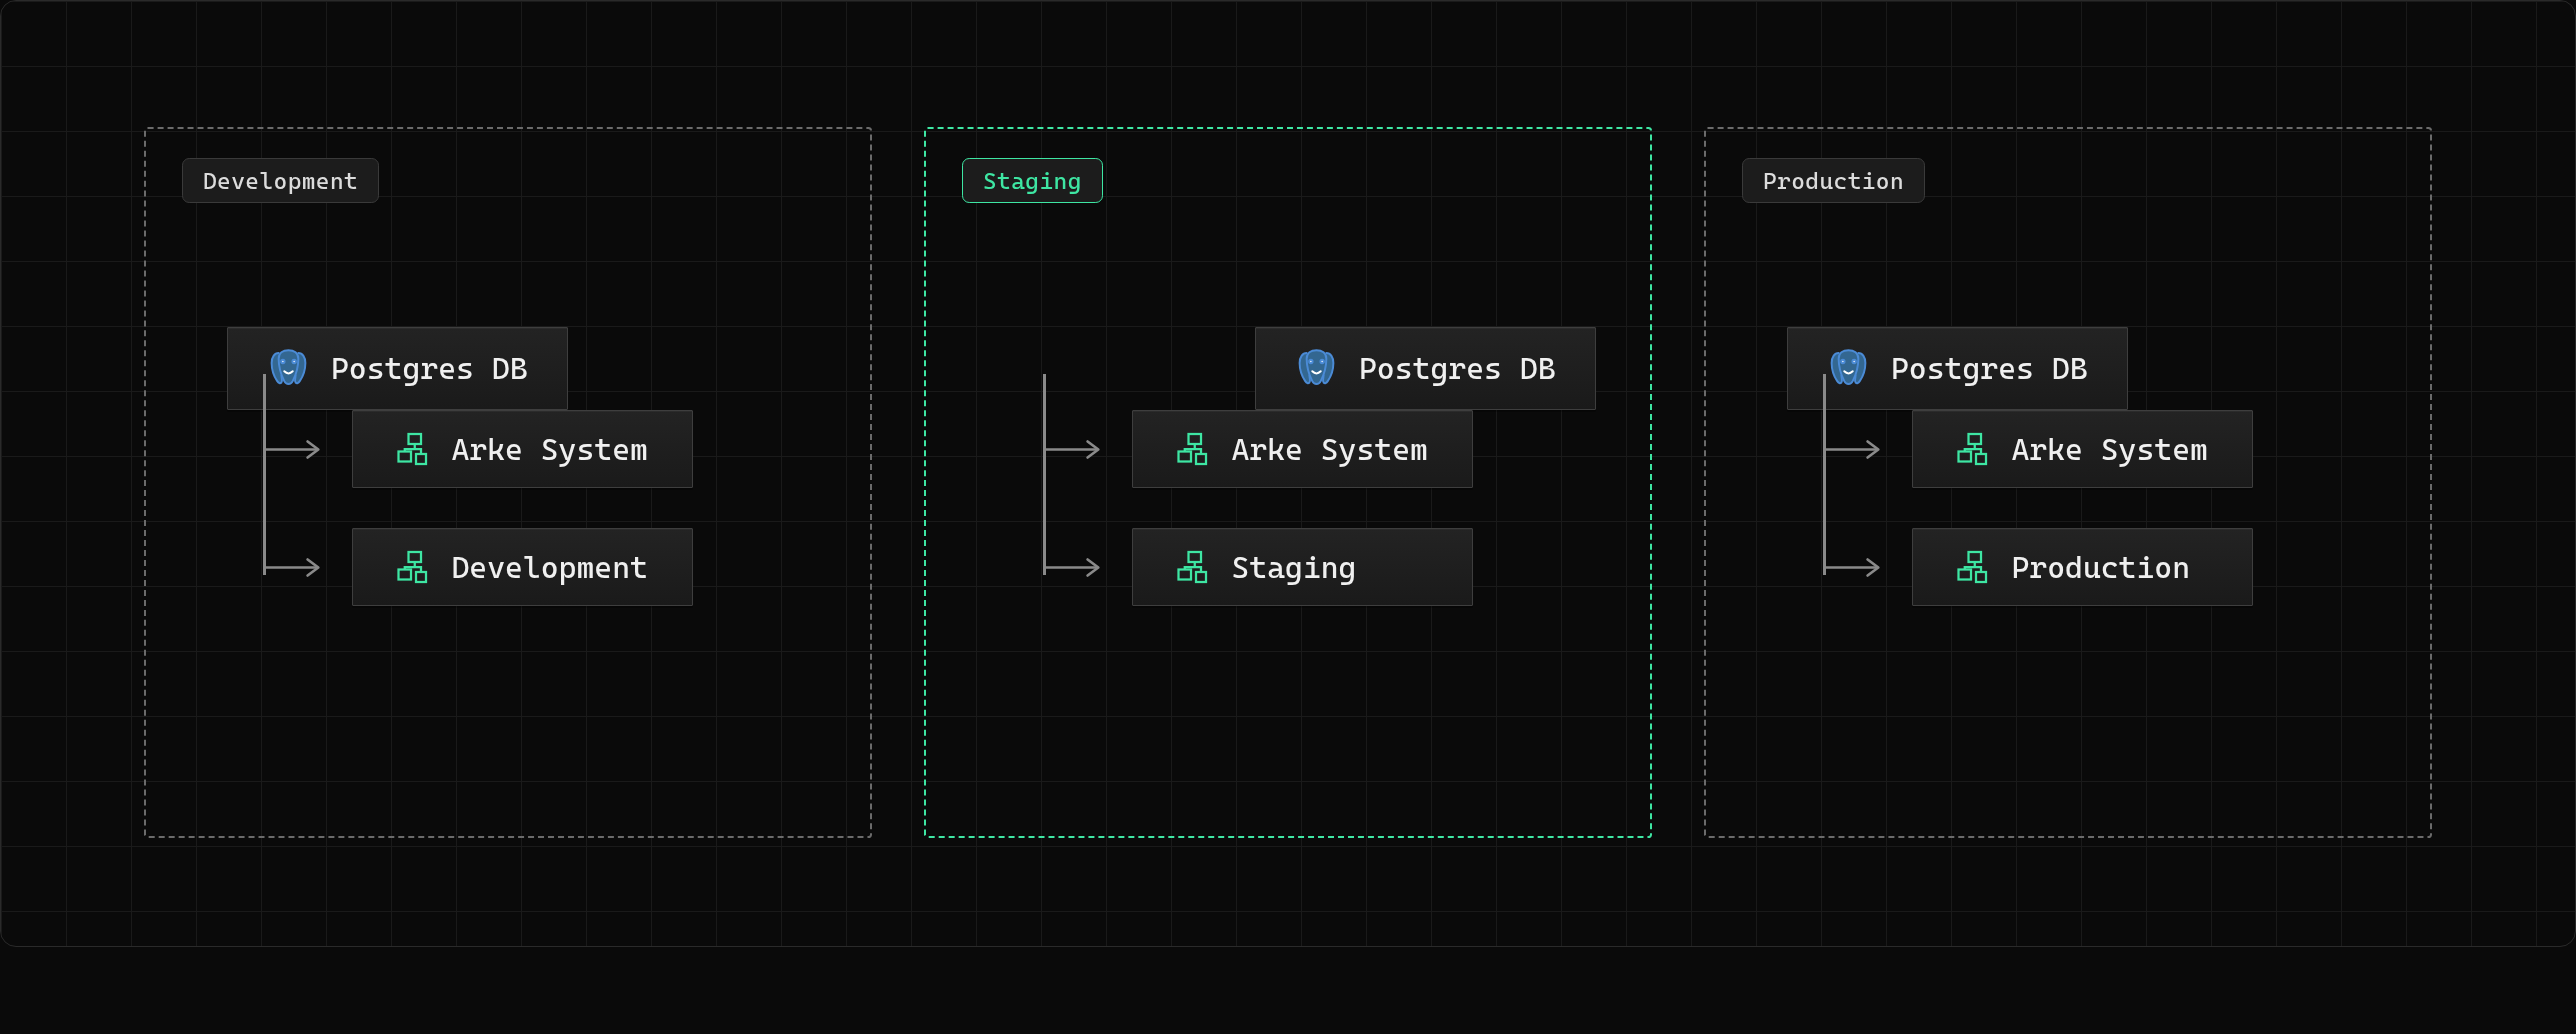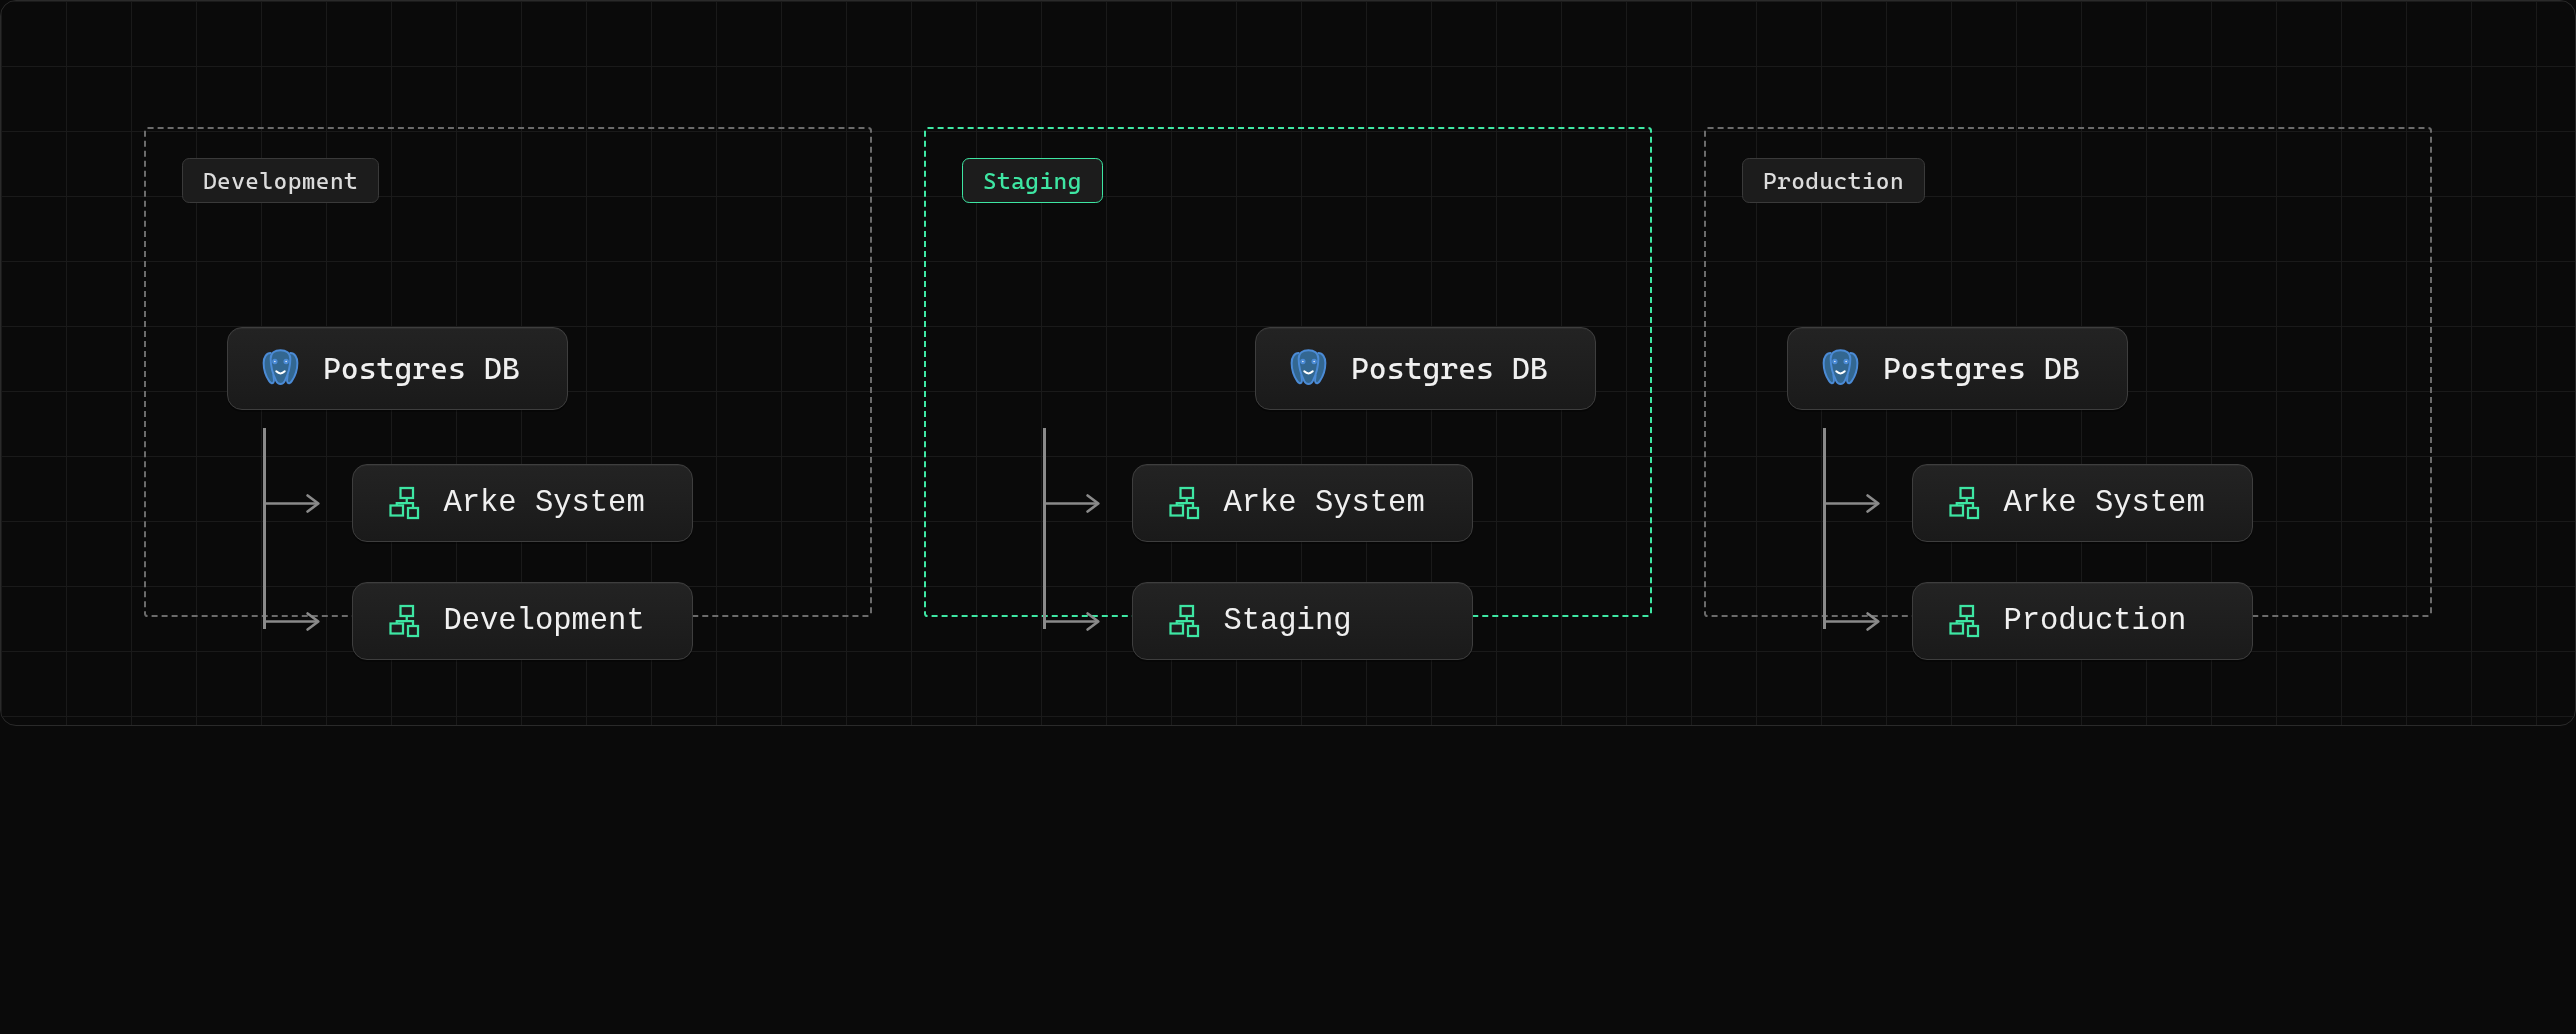--- a/index.html
+++ b/index.html
@@ -6,21 +6,21 @@
   html, body { width: 100%; height: 100%; }
   body {
     background: #0a0a0a;
     font-family: ui-monospace, 'SF Mono', 'Cascadia Code', Menlo, Consolas, monospace;
     display: flex;
     align-items: stretch;
     justify-content: stretch;
   }
   .frame {
     width: 2576px;
-    height: 726px;
+    height: 947px;
     position: relative;
     background: #0a0a0a;
     border: 0.9px solid #2a2a2a;
     border-radius: 16px;
     overflow: hidden;
   }
   .grid-bg {
     position: absolute;
     inset: 0;
     background-image:
@@ -69,34 +69,32 @@
     top: 198px;
     left: 81px;
     right: 54px;
   }
   .node {
     display: inline-flex;
     align-items: center;
     gap: 20px;
     background: linear-gradient(180deg, #232323 0%, #1a1a1a 100%);
     border: 0.9px solid #3e3e3e;
-    border-radius: 15px;
-    padding: 18px 30px;
+    border-radius: 1px;
+    padding: 18px 38px;
     font-size: 30.5px;
     color: #f0f0f0;
     box-shadow: 0 1.8px 0 rgba(0,0,0,0.3), inset 0 0.9px 0 rgba(255,255,255,0.04);
     min-width: 341px;
   }
   .node .icon { display: flex; align-items: center; }
   .db-row { }
   .children {
     position: relative;
     margin-left: 36px;
-    margin-top: 54px;
-    font-family: Liberation Mono, monospace;
   }
   .child-row {
     display: flex;
     align-items: center;
     gap: 23.4px;
     margin-bottom: 40px;
   }
   .arrow {
     display: flex;
     align-items: center;

